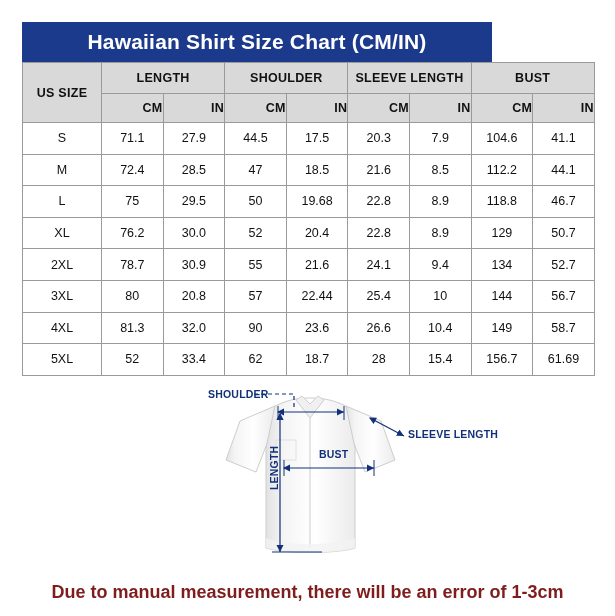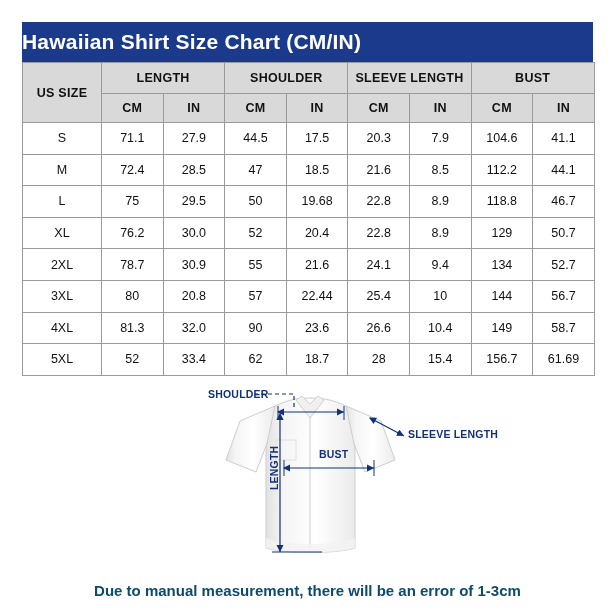--- a/index.html
+++ b/index.html
@@ -17,25 +17,26 @@
     height: 616px;
     background: #ffffff;
     overflow: hidden;
   }
 
   
   .title-bar {
     position: absolute;
     left: 22px;
     top: 22px;
-    width: 571px;
+    width: 470px;
     height: 40px;
     background: #1b3a8c;
     display: flex;
     align-items: center;
+    justify-content: center;
   }
   .title-bar .title-text {
     color: #ffffff;
     font-size: 21px;
     font-weight: bold;
     letter-spacing: 0.2px;
     white-space: nowrap;
   }
 
   
@@ -56,20 +57,21 @@
   }
   .size-table thead th {
     background: #d9d9d9;
     font-weight: bold;
     height: 31px;
     font-size: 12.5px;
     letter-spacing: 0.3px;
   }
   .size-table thead tr.sub th {
     height: 29px;
+    text-align: right;
   }
   .size-table tbody td {
     height: 31.6px;
     background: #ffffff;
     font-weight: normal;
   }
   .size-table tbody td.size-col {
     font-weight: normal;
   }
   col.c-size { width: 79px; }
@@ -110,22 +112,22 @@
     transform-origin: left top;
   }
 
   
   .footer-note {
     position: absolute;
     left: 0;
     top: 582px;
     width: 615px;
     text-align: center;
-    color: #0c4a6e;
-    font-size: 15px;
+    color: #7f1d1d;
+    font-size: 18px;
     font-weight: bold;
   }
 </style>
 </head>
 <body>
 
 <div id="page">
 
   <div class="title-bar">
     <span class="title-text">Hawaiian Shirt Size Chart (CM/IN)</span>

